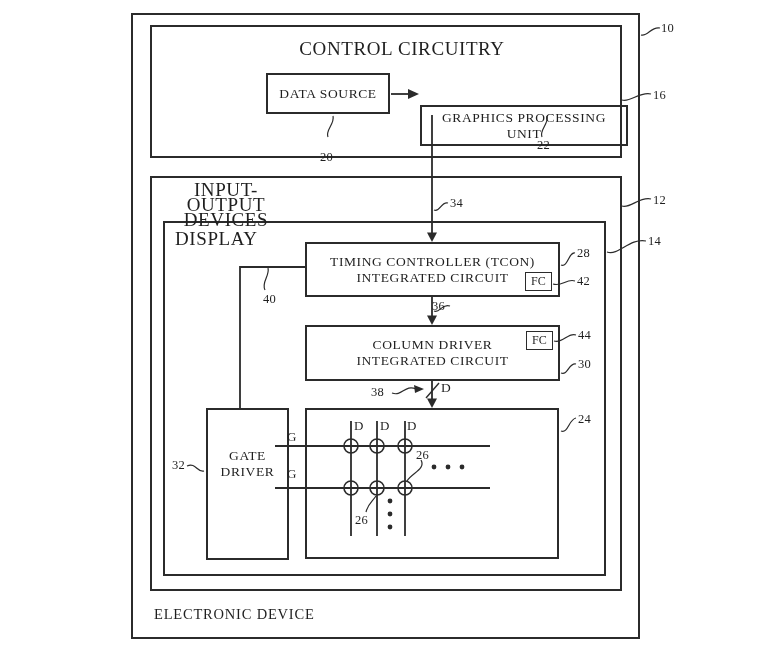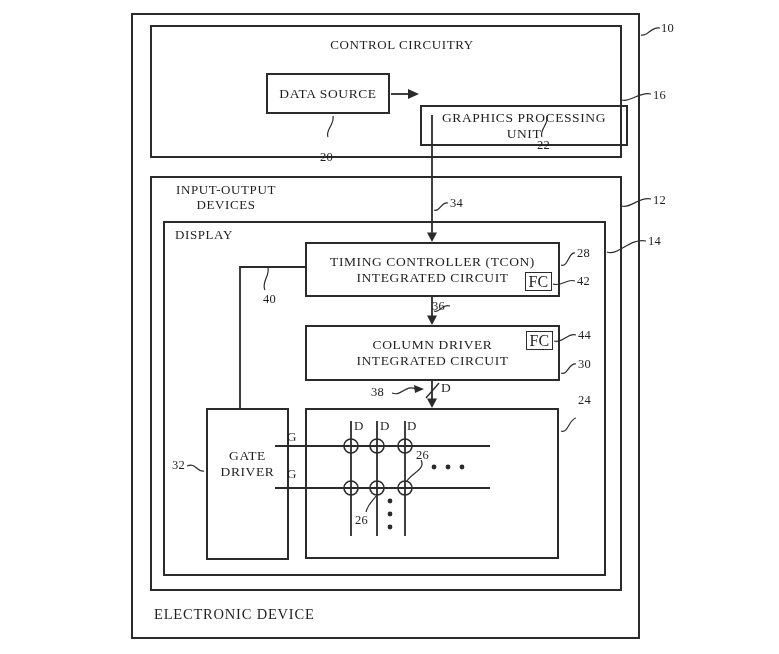--- a/index.html
+++ b/index.html
@@ -8,26 +8,26 @@
     font-family:"Liberation Serif","DejaVu Serif",serif; color:#1f1f1f;
     overflow:hidden;
   }
   .box {
     position:absolute; box-sizing:border-box;
     border:2px solid #2b2b2b; background:transparent;
   }
   .thinbox { border-width:1.5px; }
   .cbox { display:flex; flex-direction:column; align-items:center; justify-content:center; text-align:center; }
   .lbl { position:absolute; white-space:nowrap; line-height:1.15; }
-  .title { font-size:13px; letter-spacing:0.6px; }
+  .title { font-size:19px; letter-spacing:0.6px; }
   .ref { font-size:12.5px; letter-spacing:0.3px; }
   .sig { font-size:13px; letter-spacing:0.3px; }
   .center { text-align:center; }
   .boxtext { font-size:13.5px; letter-spacing:0.6px; line-height:16px; }
-  .fc-label { font-size:16px; letter-spacing:0.2px; }
+  .fc-label { font-size:12px; letter-spacing:0.2px; }
   svg.overlay { position:absolute; left:0; top:0; pointer-events:none; }
   svg .ln { stroke:#2b2b2b; stroke-width:1.8; fill:none; }
   svg .ldr { stroke:#2b2b2b; stroke-width:1.2; fill:none; }
   svg .ah { fill:#2b2b2b; stroke:none; }
   svg .px { stroke:#2b2b2b; stroke-width:1.6; fill:none; }
   svg .dot { fill:#2b2b2b; stroke:none; }
 </style>
 </head>
 <body>
 
@@ -181,19 +181,19 @@
   <div class="lbl ref" style="left:648px; top:234px;">14</div>
   <div class="lbl ref" style="left:320px; top:138px;margin-top:12px;">20</div>
   <div class="lbl ref" style="left:537px; top:138px;">22</div>
   <div class="lbl ref" style="left:450px; top:196px;">34</div>
   <div class="lbl ref" style="left:577px; top:246px;">28</div>
   <div class="lbl ref" style="left:577px; top:274px;">42</div>
   <div class="lbl ref" style="left:432px; top:299px;">36</div>
   <div class="lbl ref" style="left:578px; top:328px;">44</div>
   <div class="lbl ref" style="left:578px; top:357px;">30</div>
   <div class="lbl ref" style="left:371px; top:385px;text-align:right;">38</div>
-  <div class="lbl ref" style="left:578px; top:393px;text-align:right;">24</div>
+  <div class="lbl ref" style="left:578px; top:412px;text-align:right;">24</div>
   <div class="lbl ref" style="left:263px; top:292px;">40</div>
   <div class="lbl ref" style="left:172px; top:458px;">32</div>
   <div class="lbl ref" style="left:416px; top:448px;">26</div>
   <div class="lbl ref" style="left:355px; top:513px;">26</div>
 
 </div>
 
 </body></html>

